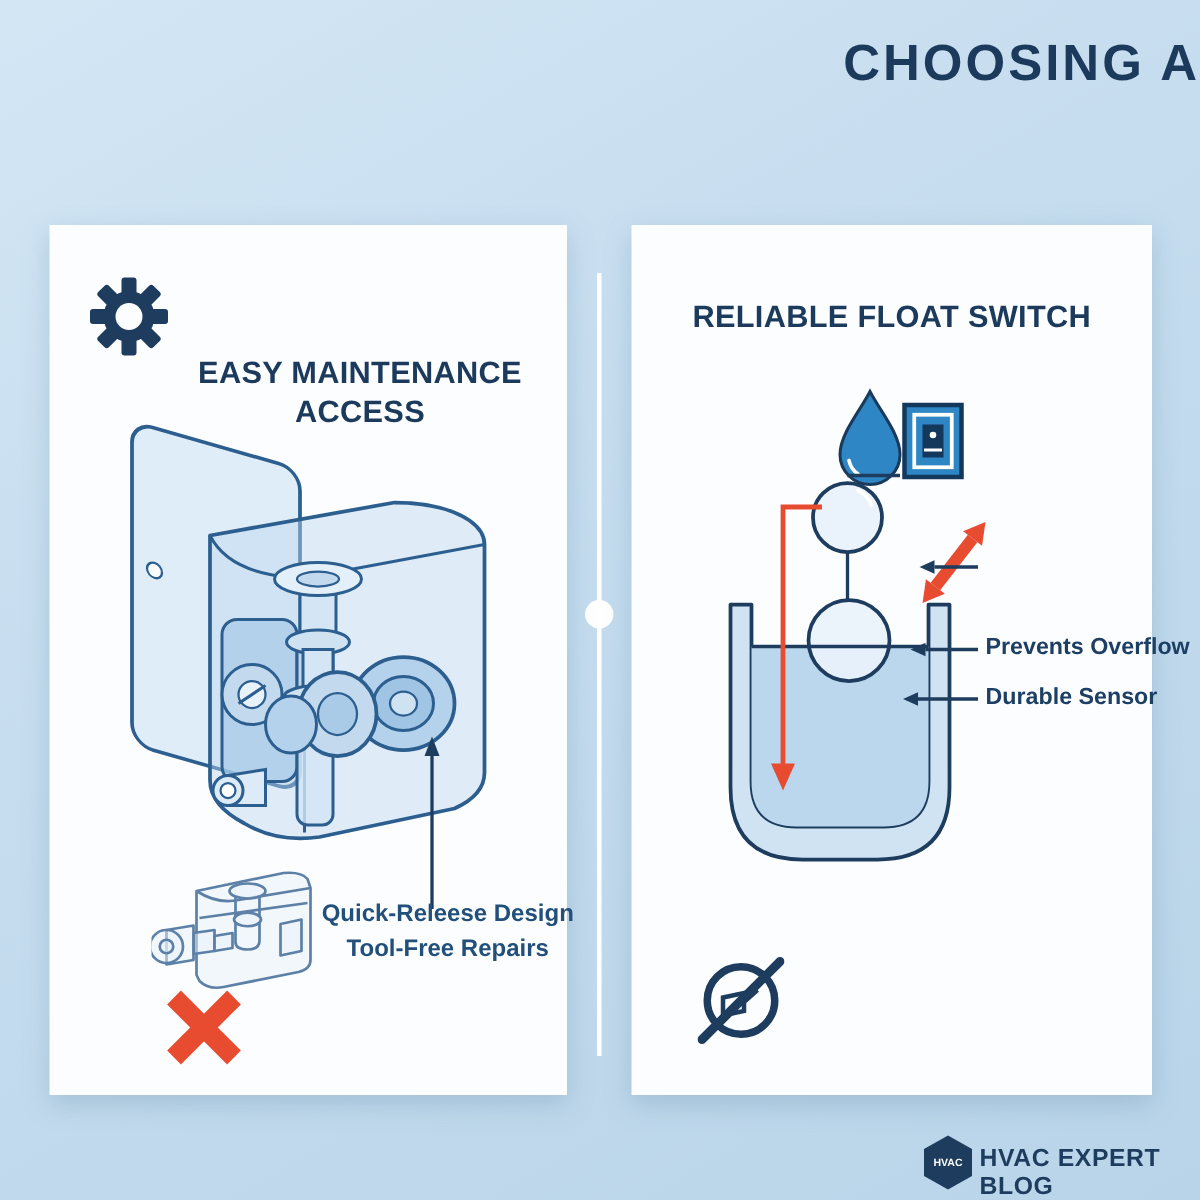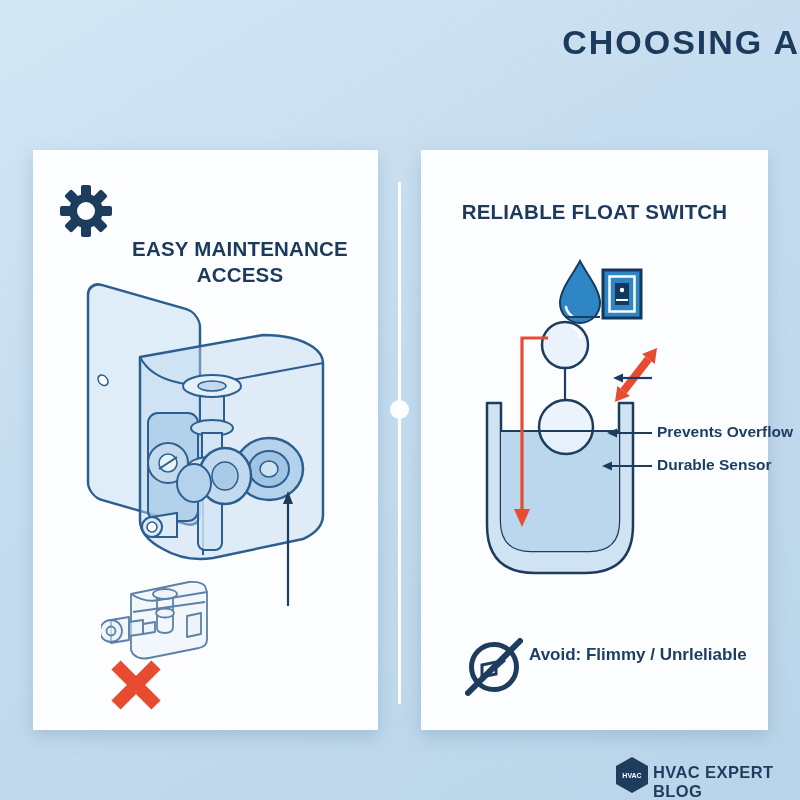--- a/index.html
+++ b/index.html
@@ -104,20 +104,24 @@
     <path d="M97,252 L122,248 L122,272 L97,272 Z" fill="#dcebf7" stroke="#2c5f8f" stroke-width="2"></path>
     <circle cx="97" cy="262" r="10" fill="#dcebf7" stroke="#2c5f8f" stroke-width="2"></circle>
     <circle cx="97" cy="262" r="5" fill="#fcfdff" stroke="#2c5f8f" stroke-width="1.5"></circle>
   </svg>
 
   <svg class="abs" style="left:245px;top:340px" width="20" height="116" viewBox="0 0 20 116">
     <line x1="10" y1="116" x2="10" y2="12" stroke="#1d3c5e" stroke-width="2.2"></line>
     <polygon points="10,1 5,14 15,14" fill="#1d3c5e"></polygon>
   </svg>
 
+  <div class="abs lp-callout">
+    <div>Quick-Releese Design</div>
+    <div>Tool-Free Repairs</div>
+  </div>
 
   <svg class="abs" style="left:68px;top:422px" width="118" height="102" viewBox="0 0 118 102">
     <g fill="rgba(232,241,250,0.5)" stroke="#5d81a6" stroke-width="1.8" stroke-linejoin="round">
       <path d="M30,22 L88,10 Q100,9 104,14 L106,20 L106,68 Q106,74 98,76 L48,86 Q38,88 32,82 L30,78 Z"></path>
       <path d="M30,22 Q44,31 58,28 L106,20" fill="none"></path>
       <path d="M32,40 L104,30" fill="none"></path>
       <ellipse cx="64" cy="22" rx="12" ry="5"></ellipse>
       <path d="M56,26 L56,40 M72,25 L72,39" fill="none"></path>
       <ellipse cx="64" cy="41" rx="9" ry="4.5"></ellipse>
       <path d="M56,43 L56,56 Q56,61 64,61 Q72,61 72,55 L72,43" fill="none"></path>
@@ -187,21 +191,20 @@
   <div class="abs rp-label rp-label-2">Durable Sensor</div>
 
   <svg class="abs" style="left:44px;top:488px" width="58" height="58" viewBox="0 0 58 58">
     <circle cx="29" cy="29" r="22.5" fill="none" stroke="#1d3c5e" stroke-width="5"></circle>
     <path d="M17,27 L31,24 L31,36 L17,39 Z" fill="none" stroke="#1d3c5e" stroke-width="3"></path>
     <line x1="31" y1="30" x2="40" y2="22" stroke="#1d3c5e" stroke-width="3"></line>
     <line x1="3" y1="55" x2="55" y2="3" stroke="#1d3c5e" stroke-width="6" stroke-linecap="round"></line>
   </svg>
 
   <div class="abs rp-avoid-text">
-    <div>Avoid: Flimmy / Unrleliable</div>
   </div>
 </div>
 
 <svg class="abs" style="left:615px;top:756px" width="34" height="38" viewBox="0 0 34 38">
   <polygon points="17,1 33,10 33,28 17,37 1,28 1,10" fill="#1d3c5e"></polygon>
   <text x="17" y="21.5" text-anchor="middle" font-family="Liberation Sans, sans-serif" font-size="7" font-weight="bold" fill="#ffffff">HVAC</text>
 </svg>
 <div class="abs brand-text">HVAC EXPERT BLOG</div>
 
 </body></html>

